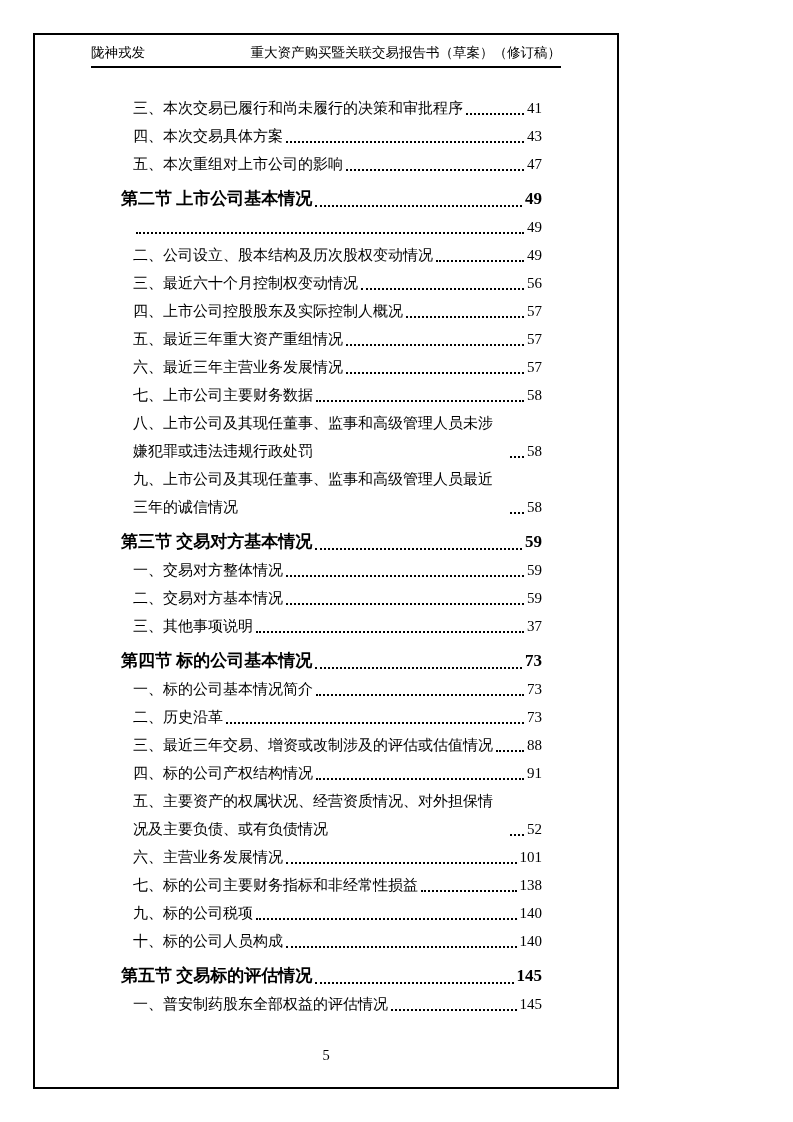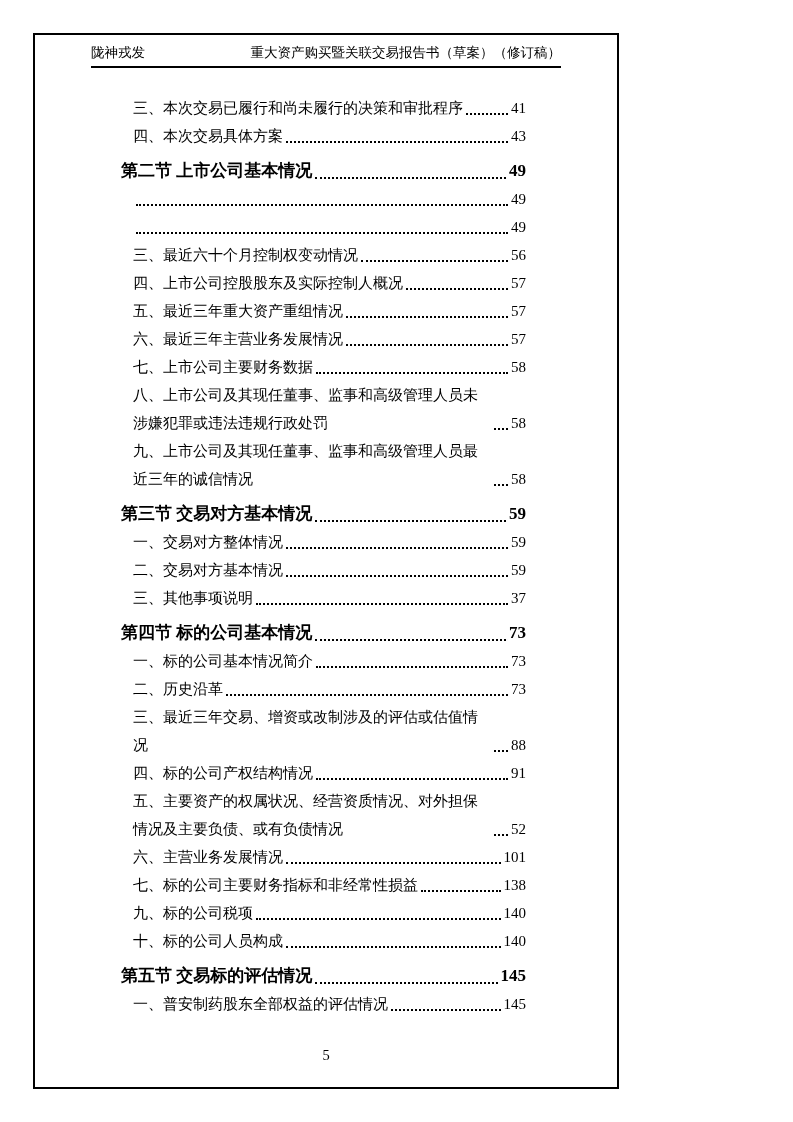--- a/index.html
+++ b/index.html
@@ -36,21 +36,21 @@
     align-items: flex-end;
     border-bottom: 2px solid #000000;
     padding-bottom: 5px;
     font-size: 13.5px;
     line-height: 17px;
   }
 
   .toc {
     position: absolute;
     left: 121px;
-    right: 126px;
+    right: 110px;
     top: 94px;
   }
 
   .toc-entry {
     display: flex;
     align-items: flex-end;
     font-size: 15px;
     line-height: 28px;
   }
   .toc-entry.item { padding-left: 12px; }
@@ -100,30 +100,36 @@
   <div class="toc-entry item">
         <span class="toc-text">三、本次交易已履行和尚未履行的决策和审批程序</span>
         <span class="dots"></span>
         <span class="toc-page">41</span>
       </div>
       <div class="toc-entry item">
         <span class="toc-text">四、本次交易具体方案</span>
         <span class="dots"></span>
         <span class="toc-page">43</span>
       </div>
+      <div class="toc-entry item">
+        <span class="toc-text">五、本次重组对上市公司的影响</span>
+        <span class="dots"></span>
+        <span class="toc-page">47</span>
+      </div>
       <div class="toc-entry section">
         <span class="toc-text">第二节 上市公司基本情况</span>
         <span class="dots"></span>
         <span class="toc-page">49</span>
       </div>
       <div class="toc-entry item">
         <span class="dots"></span>
         <span class="toc-page">49</span>
       </div>
       <div class="toc-entry item">
+        <span class="toc-text">二、公司设立、股本结构及历次股权变动情况</span>
         <span class="dots"></span>
         <span class="toc-page">49</span>
       </div>
       <div class="toc-entry item">
         <span class="toc-text">三、最近六十个月控制权变动情况</span>
         <span class="dots"></span>
         <span class="toc-page">56</span>
       </div>
       <div class="toc-entry item">
         <span class="toc-text">四、上市公司控股股东及实际控制人概况</span>

